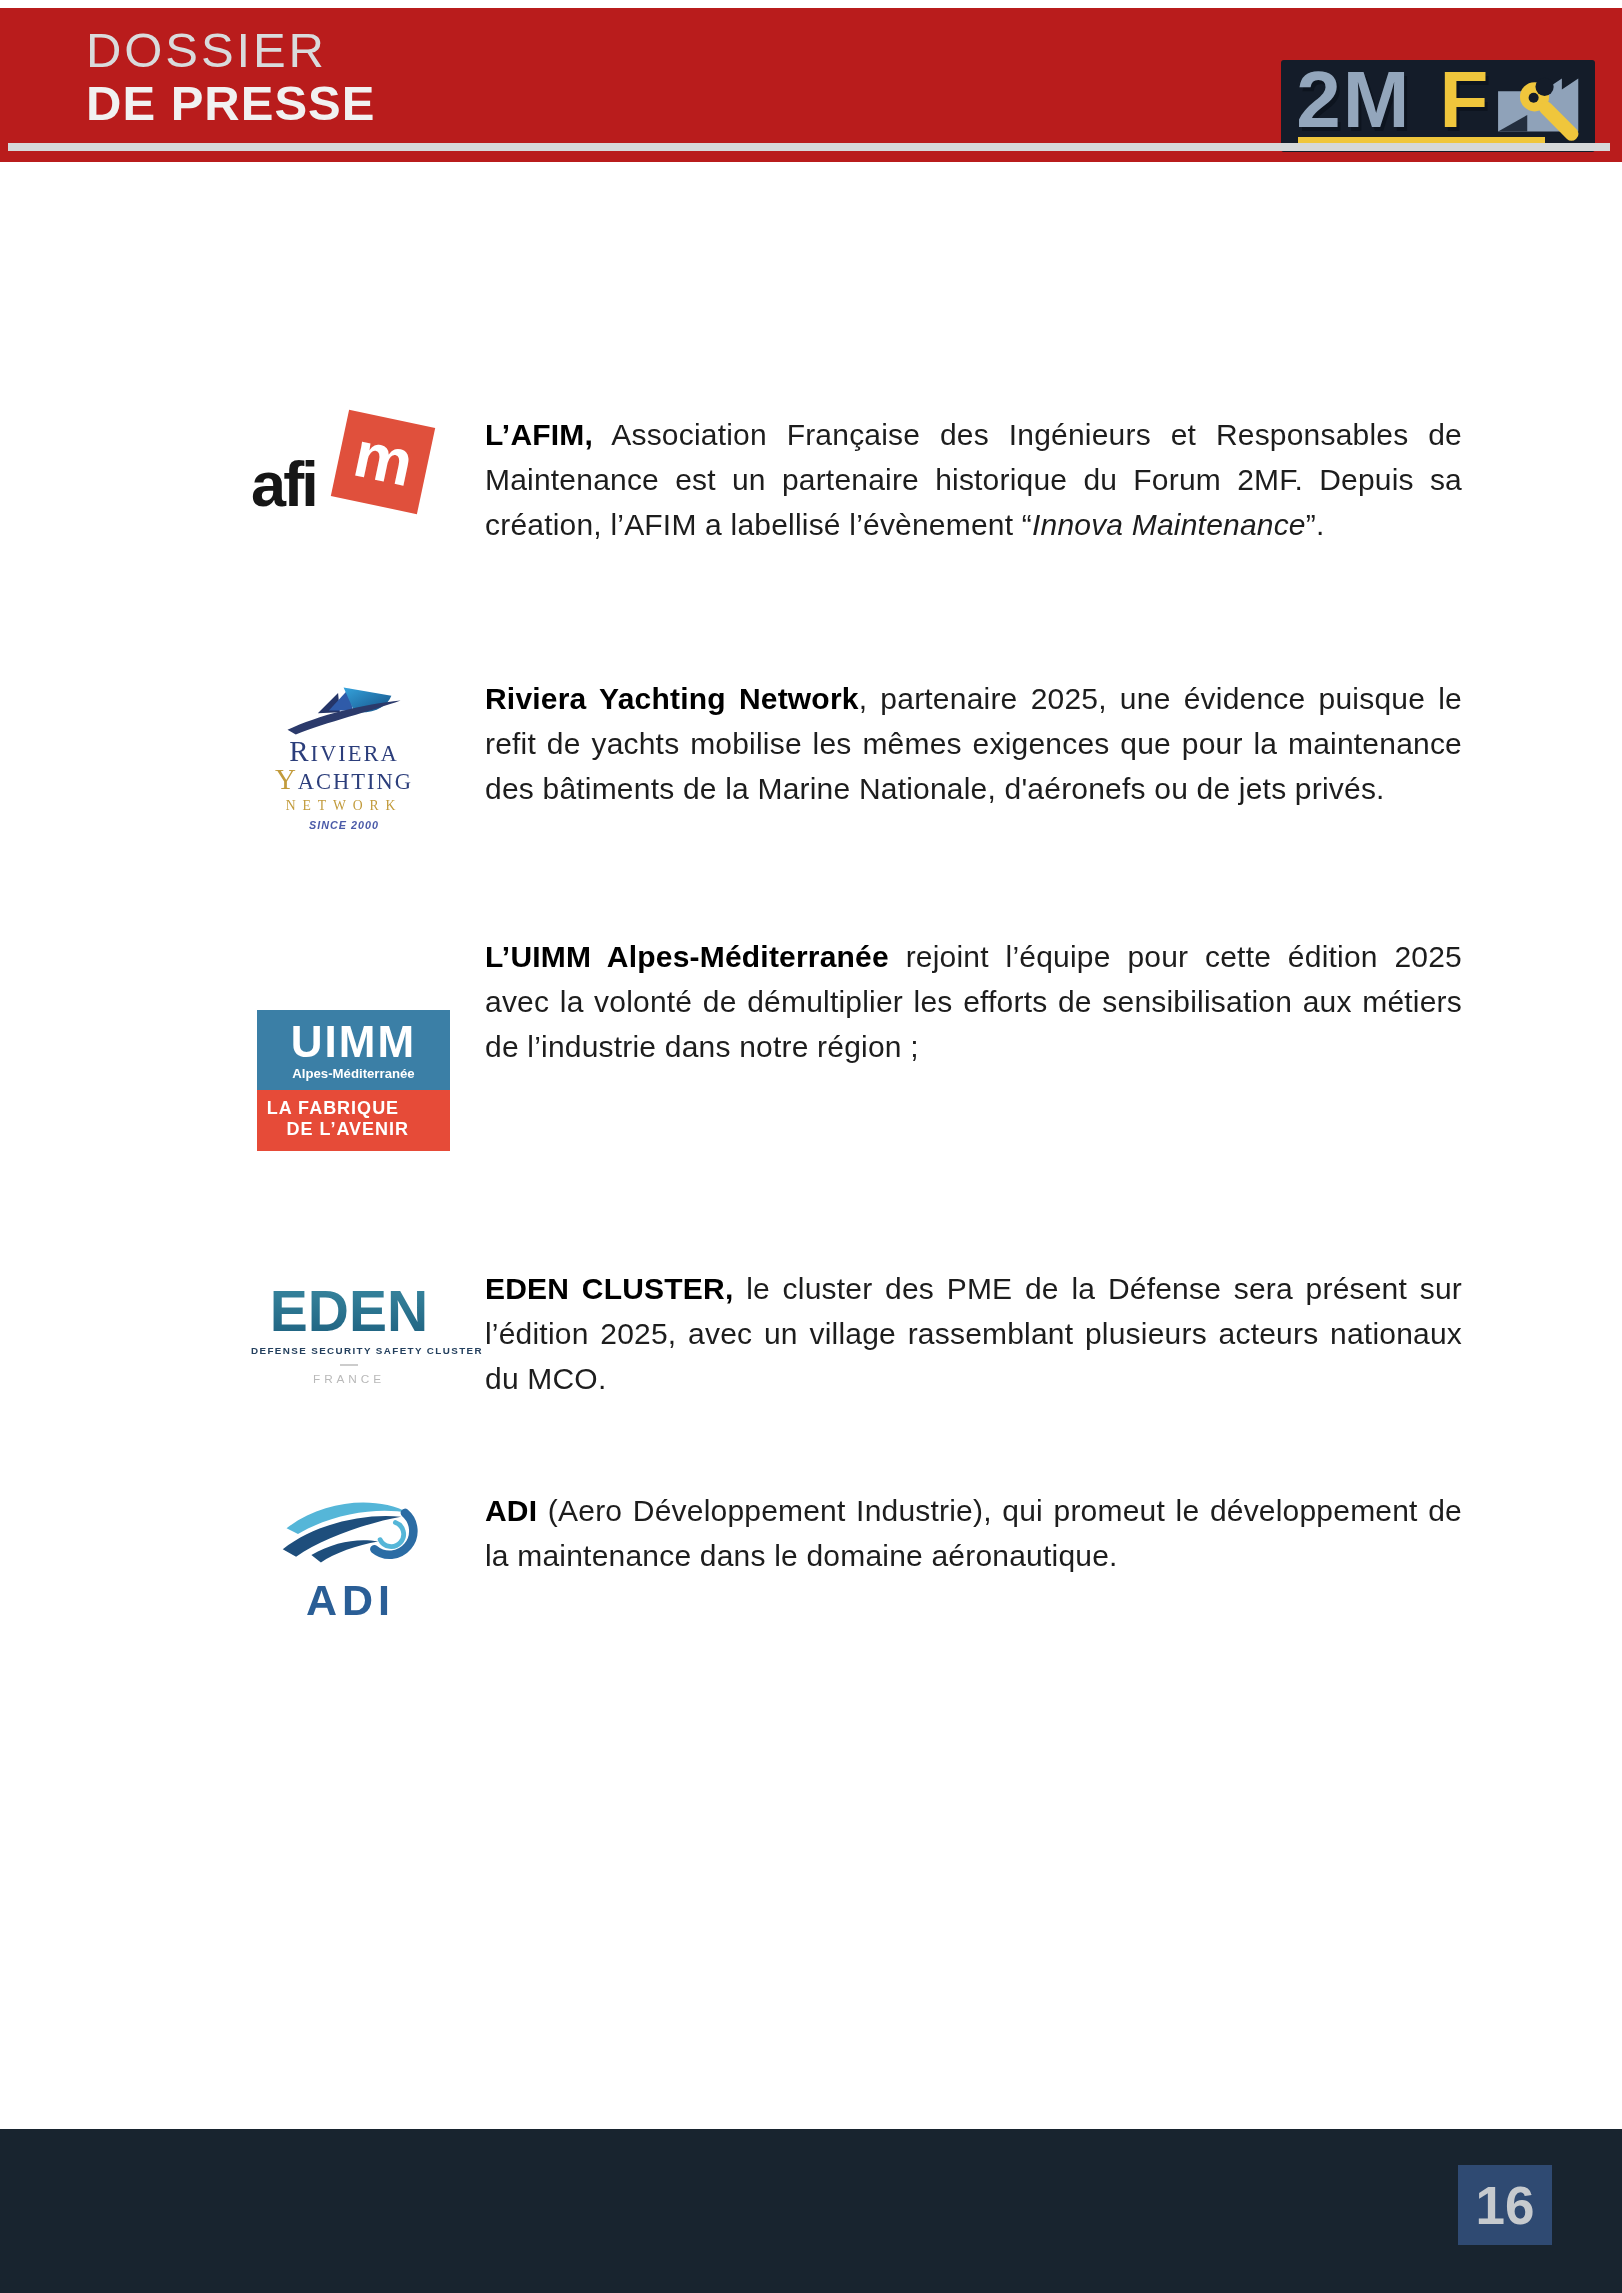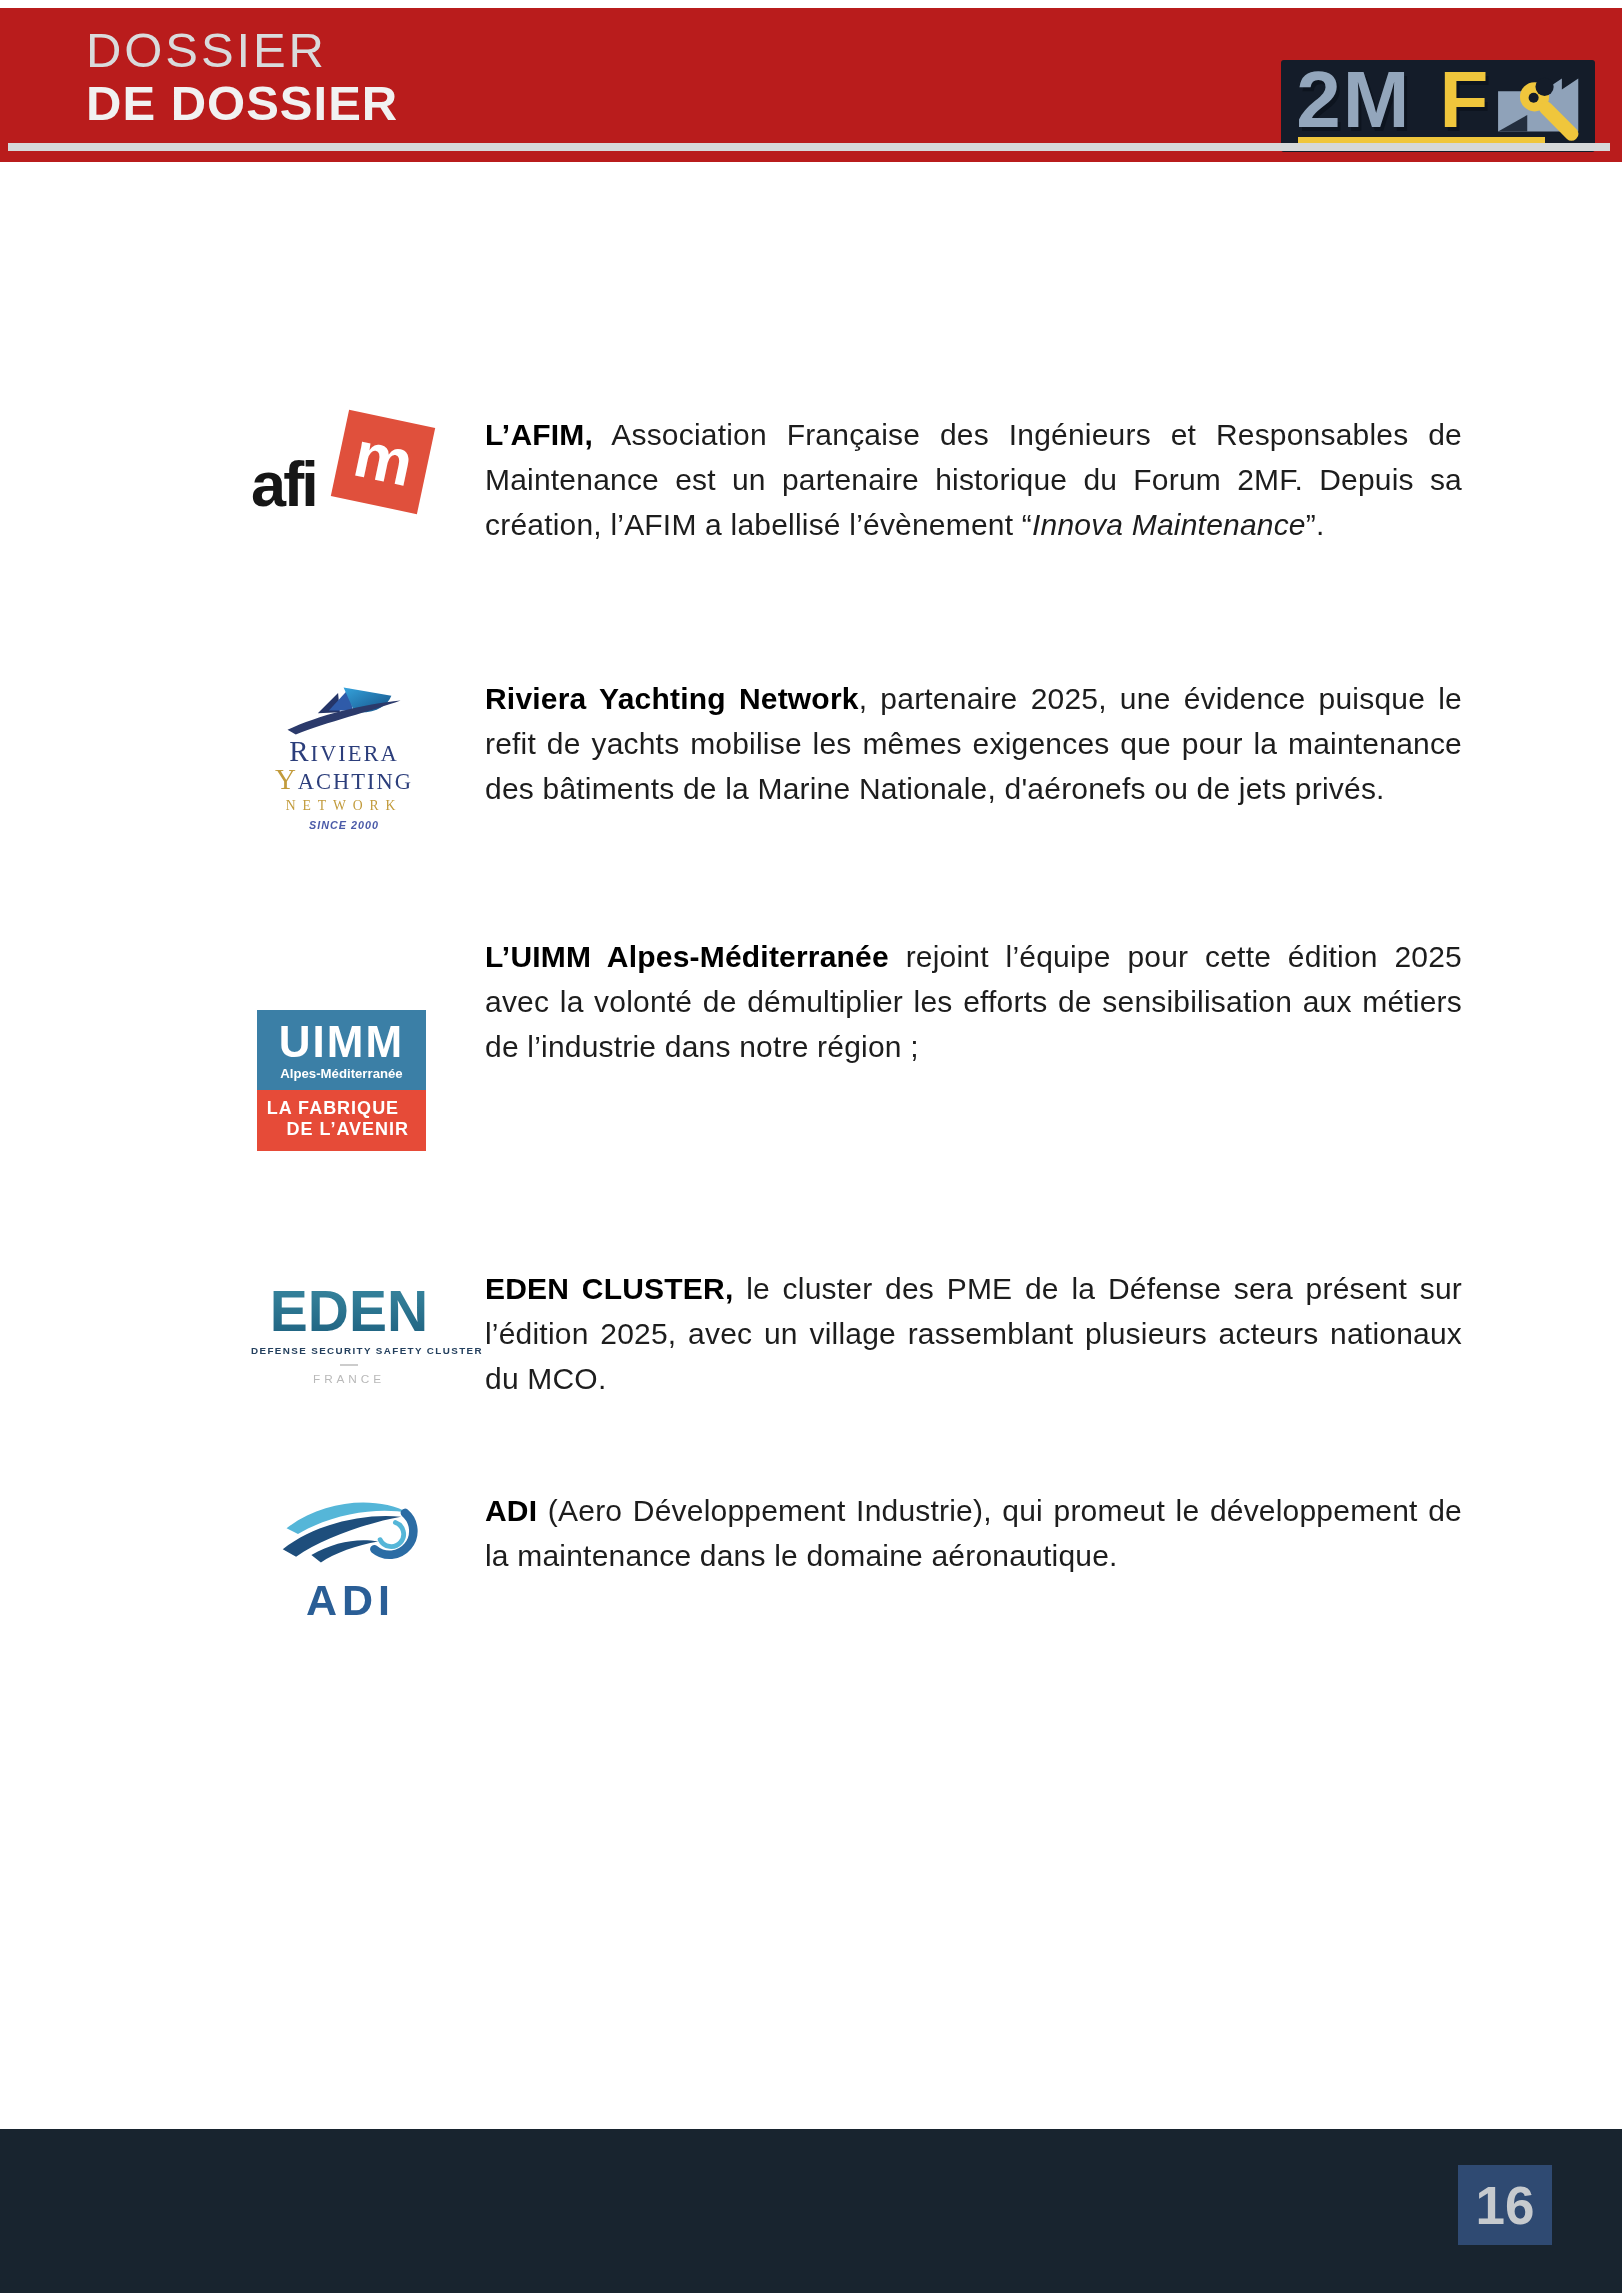--- a/index.html
+++ b/index.html
@@ -104,21 +104,21 @@
   .logo-riviera .r3 {
     font-family: "Liberation Serif", serif; font-size: 13.7px; letter-spacing: 6.9px;
     color: #c29b3c; line-height: 19.6px; margin-top: 2px;
   }
   .logo-riviera .since {
     font-size: 10.8px; font-weight: 700; font-style: italic;
     color: #4a5aa8; letter-spacing: 1px; margin-top: 3.9px;
   }
 
   
-  .logo-uimm { position: absolute; left: 257px; top: 1010px; width: 169px; }
+  .logo-uimm { position: absolute; left: 257px; top: 1010px; width: 193px; }
   .logo-uimm .ublue {
     background: #3b7fa6; text-align: center; padding: 7.8px 0 8.8px;
   }
   .logo-uimm .ublue .uname {
     color: #ffffff; font-size: 44px; font-weight: 700; letter-spacing: 2px; line-height: 47px;
   }
   .logo-uimm .ublue .uregion {
     color: #ffffff; font-size: 13.2px; font-weight: 700; margin-top: 1px;
   }
   .logo-uimm .ured { background: #e64b38; padding: 8.8px 9.8px 10.8px; }
@@ -166,21 +166,21 @@
   }
 </style>
 </head>
 <body>
 
 <div class="page">
 
   <div class="header">
     <div class="header-title">
       <div class="t1">DOSSIER</div>
-      <div class="t2">DE DOSSIER</div>
+      <div class="t2">DE PRESSE</div>
     </div>
     <div class="logo-2mf">
       <span class="l2m">2M</span>
       <span class="lf">F</span>
       <svg width="94" height="82" viewBox="0 0 100 90">
         <polygon points="4,30 4,74 92,74 92,16 74,28 74,16 56,28 56,16 38,28 38,30" fill="#8fa2b9"></polygon>
         <polygon points="4,74 36,56 36,74" fill="#232e3e"></polygon>
         <g>
           <circle cx="44" cy="36" r="16" fill="#f0c63c"></circle>
           <circle cx="55" cy="25" r="10" fill="#141c29"></circle>

